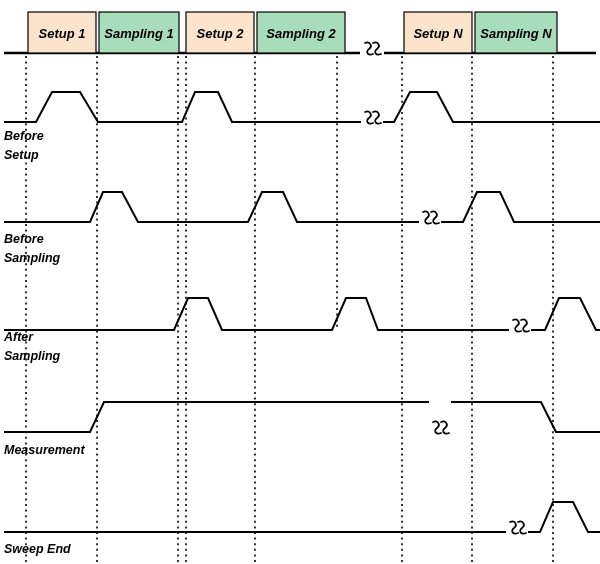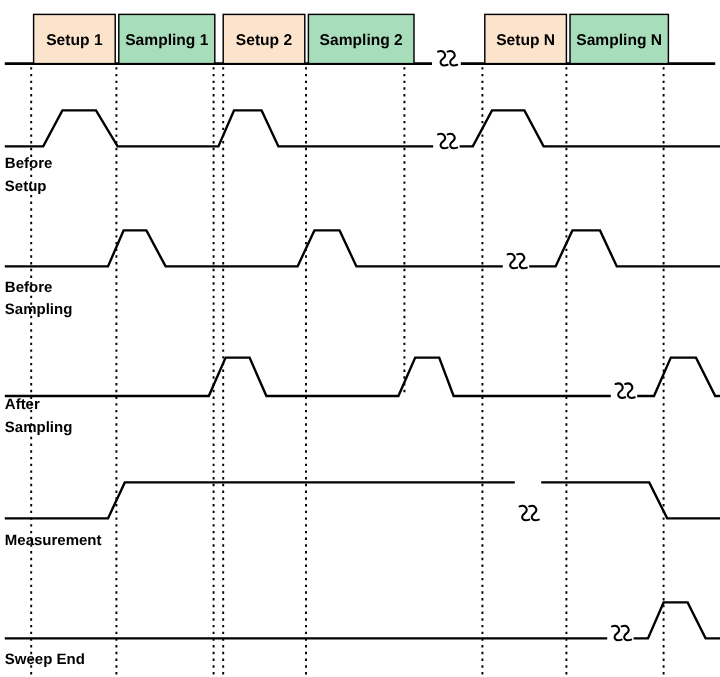--- a/index.html
+++ b/index.html
@@ -11,20 +11,21 @@
     width: 600px;
     height: 564px;
     font-family: "Liberation Sans", sans-serif;
     overflow: hidden;
   }
   #diagram-root {
     position: relative;
     width: 492px;
     height: 564px;
     background: #ffffff;
+    font-style: italic;
   }
   svg#timing-svg {
     position: absolute;
     left: 0;
     top: 0;
     width: 600px;
     height: 564px;
     display: block;
   }
   .phase-label-text {

